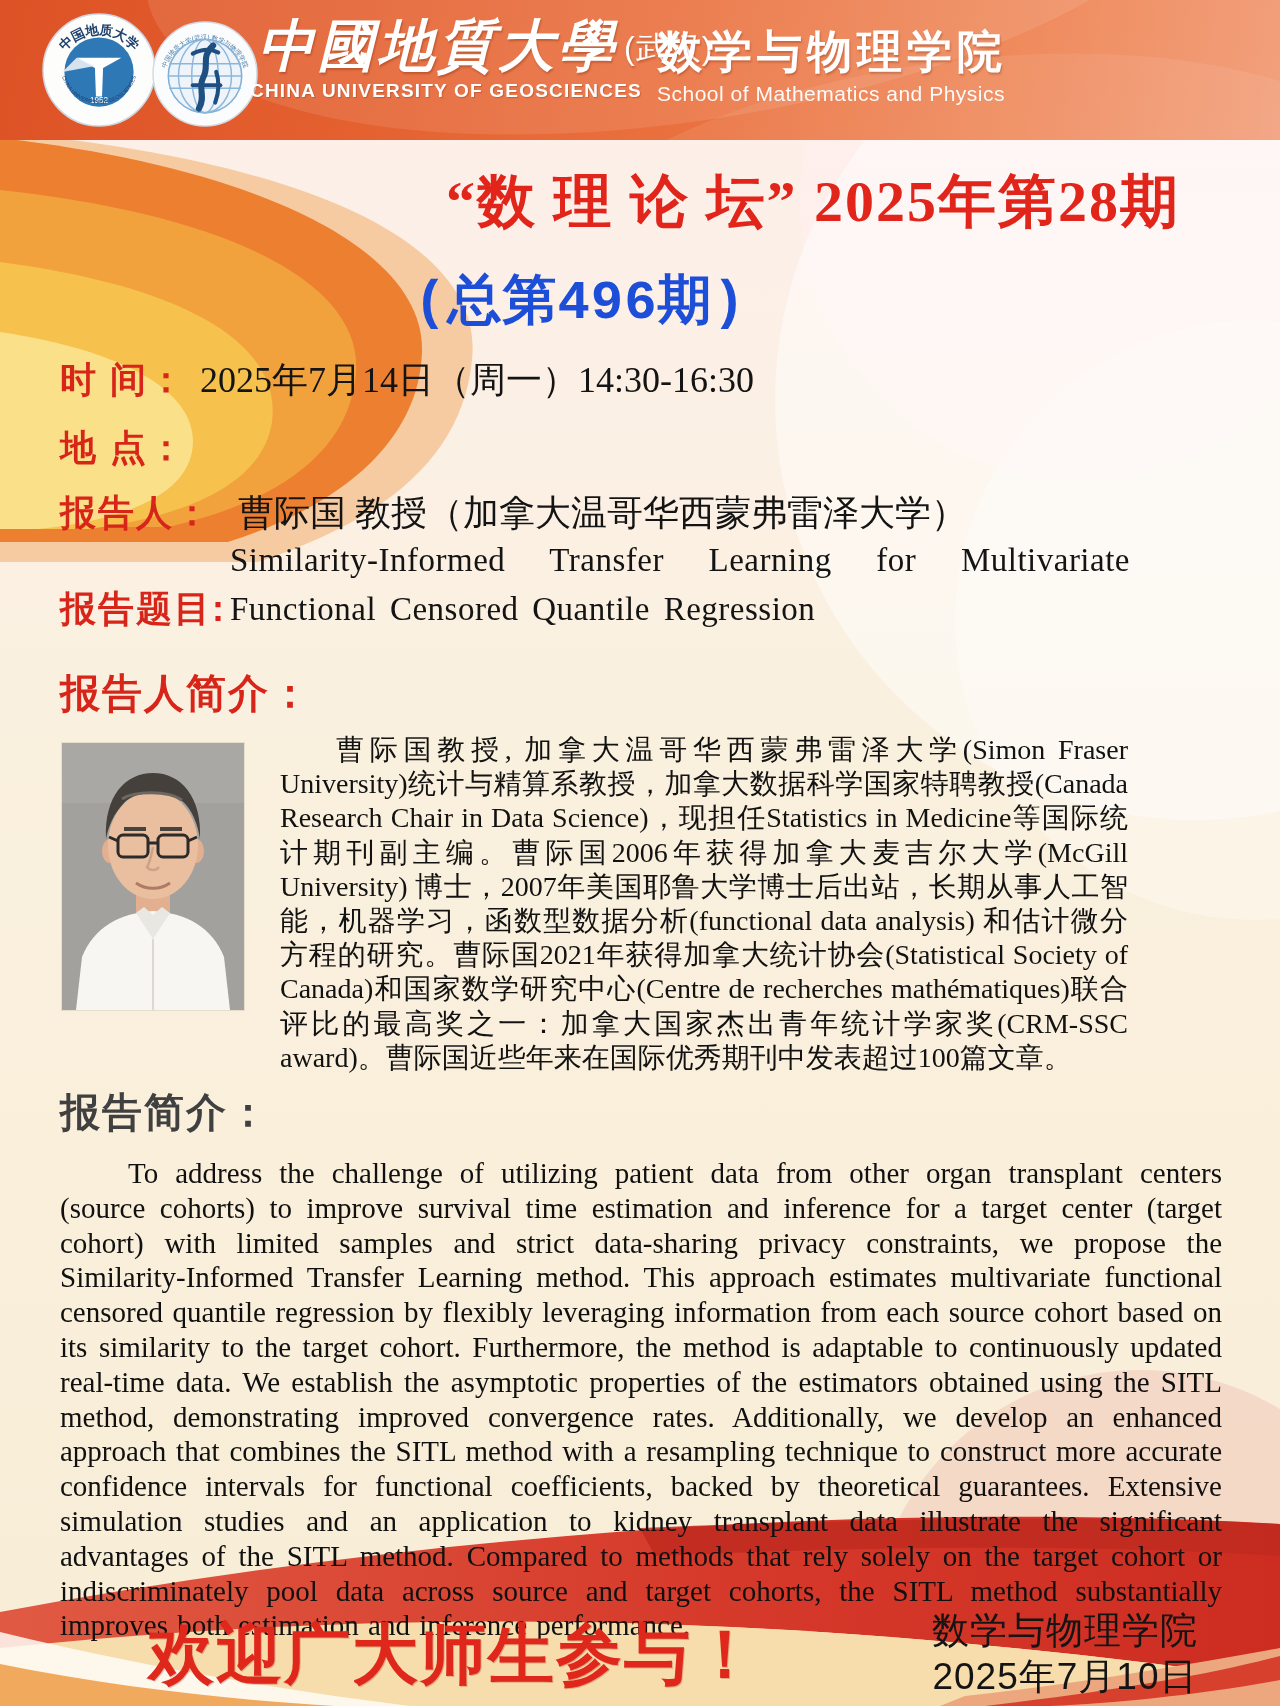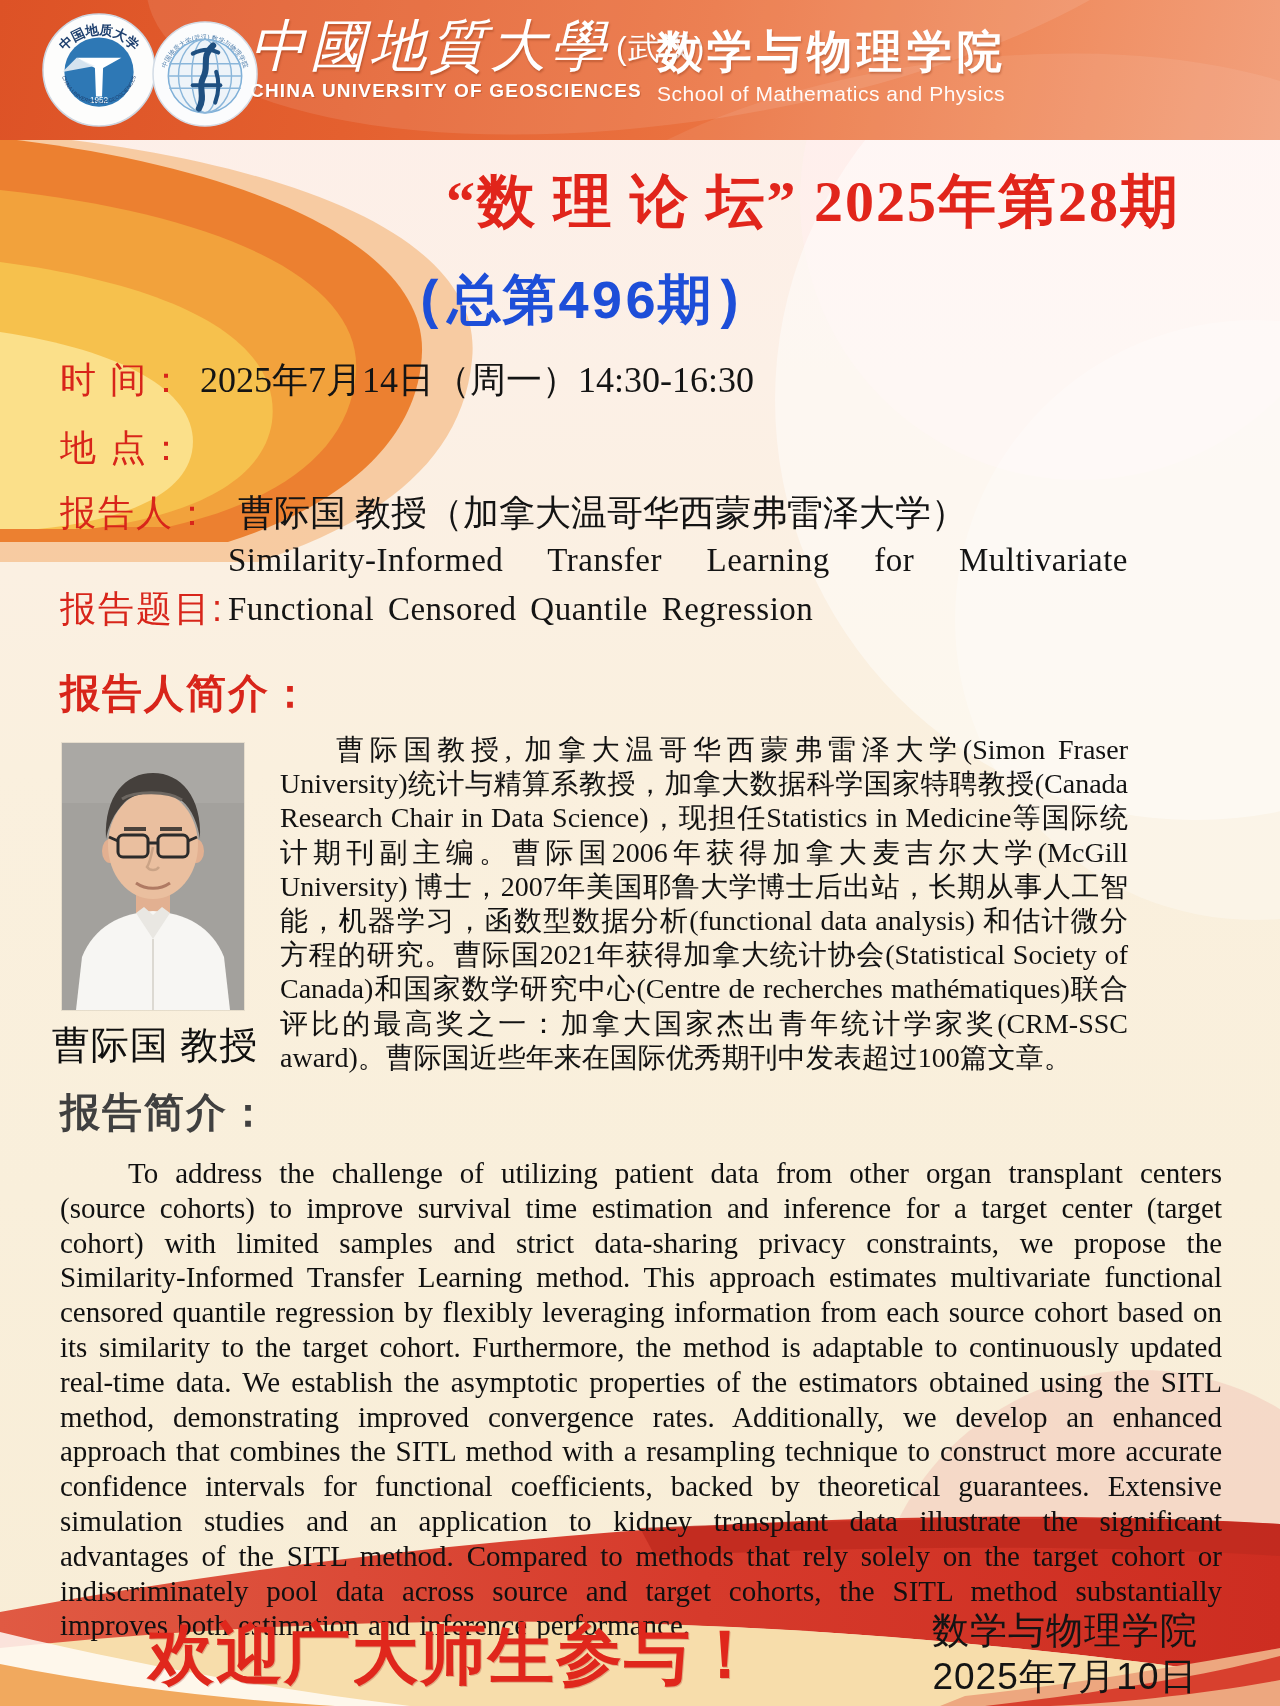--- a/index.html
+++ b/index.html
@@ -21,22 +21,22 @@
     overflow:hidden;
   }
   .banner .streak1{position:absolute;width:1100px;height:420px;left:140px;top:-300px;
     background:rgba(255,255,255,0.10);border-radius:50%;transform:rotate(-9deg);}
   .banner .streak2{position:absolute;width:900px;height:380px;left:520px;top:60px;
     background:rgba(255,255,255,0.08);border-radius:50%;transform:rotate(-7deg);}
   .logo{position:absolute;z-index:4;}
   .logo1{left:42px;top:13px;width:114px;height:114px;}
   .logo2{left:152px;top:21px;width:106px;height:106px;}
   .uni-block{position:absolute;left:250px;top:16px;z-index:4;color:#fff;white-space:nowrap;}
-  .uni-cn{font-family:"Liberation Serif",serif;font-style:italic;font-weight:normal;
-    font-size:56px;line-height:60px;text-shadow:1px 2px 2px rgba(120,40,10,.35);letter-spacing:4px;}
+  .uni-cn{font-family:"Liberation Serif",serif;font-style:italic;font-weight:bold;
+    font-size:56px;line-height:60px;text-shadow:1px 2px 2px rgba(120,40,10,.35);letter-spacing:4px;margin-left:8px;}
   .campus{font-family:"Liberation Sans",sans-serif;font-style:normal;font-weight:normal;
     font-size:32px;letter-spacing:1px;vertical-align:6px;margin-left:6px;}
   .uni-en{font-size:19px;font-weight:bold;letter-spacing:1.2px;margin-top:2px;
     text-shadow:1px 1px 1px rgba(120,40,10,.3);}
   .school-block{position:absolute;left:657px;top:26px;z-index:4;color:#fff;white-space:nowrap;}
   .school-cn{font-size:45px;font-weight:600;letter-spacing:5px;line-height:52px;
     text-shadow:1px 2px 2px rgba(120,40,10,.3);}
   .school-en{font-size:21px;margin-top:4px;color:rgba(255,255,255,.96);letter-spacing:.5px;}
   
   .content{position:absolute;inset:0;z-index:5;}
@@ -49,21 +49,21 @@
     position:absolute;left:0;top:264px;width:1160px;text-align:center;
     color:#1d4ed8;font-family:Liberation Mono, monospace;font-weight:bold;
     font-size:54px;letter-spacing:1px;
   }
   
   .info-row{position:absolute;left:60px;white-space:nowrap;display:flex;align-items:flex-start;}
   .row-time{top:356px;}
   .row-place{top:424px;}
   .row-speaker{top:489px;}
   .row-topic{top:536px;white-space:normal;align-items:flex-end;width:1070px;}
-  .info-label{color:#d8251a;font-weight:normal;font-size:36px;letter-spacing:2px;flex:0 0 auto;}
+  .info-label{color:#d8251a;font-weight:bold;font-size:36px;letter-spacing:2px;flex:0 0 auto;}
   .info-value{color:#141414;font-size:36px;margin-left:14px;font-family:"Liberation Serif",serif;}
   .row-speaker .info-value{margin-left:26px;}
   .topic-value{
     color:#141414;font-family:"Liberation Serif",serif;font-size:33px;line-height:49px;
     margin-left:4px;width:900px;text-align:justify;word-spacing:5px;letter-spacing:.5px;
   }
   
   .bio-label{position:absolute;left:60px;top:666px;color:#d8251a;font-weight:bold;font-size:40px;letter-spacing:2px;}
   .photo-wrap{position:absolute;left:62px;top:743px;width:182px;height:267px;
     box-shadow:0 0 0 1px rgba(0,0,0,.08);}
@@ -223,21 +223,20 @@
         <g fill="none" stroke="#2b2b2b" stroke-width="3">
           <rect x="56" y="92" width="30" height="22" rx="5"></rect>
           <rect x="96" y="92" width="30" height="22" rx="5"></rect>
           <path d="M86,100 H96 M56,98 L47,94 M126,98 L135,94"></path>
         </g>
         <path d="M62,86 H84 M98,86 H120" stroke="#4a423c" stroke-width="4"></path>
         <path d="M91,104 C89,114 88,120 85,124 C88,128 94,128 97,124" stroke="#caa386" stroke-width="2.5" fill="none"></path>
         <path d="M74,140 C84,147 98,147 108,140" stroke="#b07a63" stroke-width="3" fill="none"></path>
       </svg>
     </div>
-    <div class="photo-caption">曹际国 教授</div>
 
     <div class="bio-text">曹际国教授, 加拿大温哥华西蒙弗雷泽大学(Simon Fraser University)统计与精算系教授，加拿大数据科学国家特聘教授(Canada Research Chair in Data Science)，现担任Statistics in Medicine等国际统计期刊副主编。曹际国2006年获得加拿大麦吉尔大学(McGill University) 博士，2007年美国耶鲁大学博士后出站，长期从事人工智能，机器学习，函数型数据分析(functional data analysis) 和估计微分方程的研究。曹际国2021年获得加拿大统计协会(Statistical Society of Canada)和国家数学研究中心(Centre de recherches mathématiques)联合评比的最高奖之一：加拿大国家杰出青年统计学家奖(CRM-SSC award)。曹际国近些年来在国际优秀期刊中发表超过100篇文章。</div>
 
     <div class="abstract-label">报告简介：</div>
     <div class="abstract-text">To address the challenge of utilizing patient data from other organ transplant centers (source cohorts) to improve survival time estimation and inference for a target center (target cohort) with limited samples and strict data-sharing privacy constraints, we propose the Similarity-Informed Transfer Learning method. This approach estimates multivariate functional censored quantile regression by flexibly leveraging information from each source cohort based on its similarity to the target cohort. Furthermore, the method is adaptable to continuously updated real-time data. We establish the asymptotic properties of the estimators obtained using the SITL method, demonstrating improved convergence rates. Additionally, we develop an enhanced approach that combines the SITL method with a resampling technique to construct more accurate confidence intervals for functional coefficients, backed by theoretical guarantees. Extensive simulation studies and an application to kidney transplant data illustrate the significant advantages of the SITL method. Compared to methods that rely solely on the target cohort or indiscriminately pool data across source and target cohorts, the SITL method substantially improves both estimation and inference performance.</div>
 
     <div class="welcome">欢迎广大师生参与！</div>
     <div class="footer-block">
       <div>数学与物理学院</div>
       <div>2025年7月10日</div>

